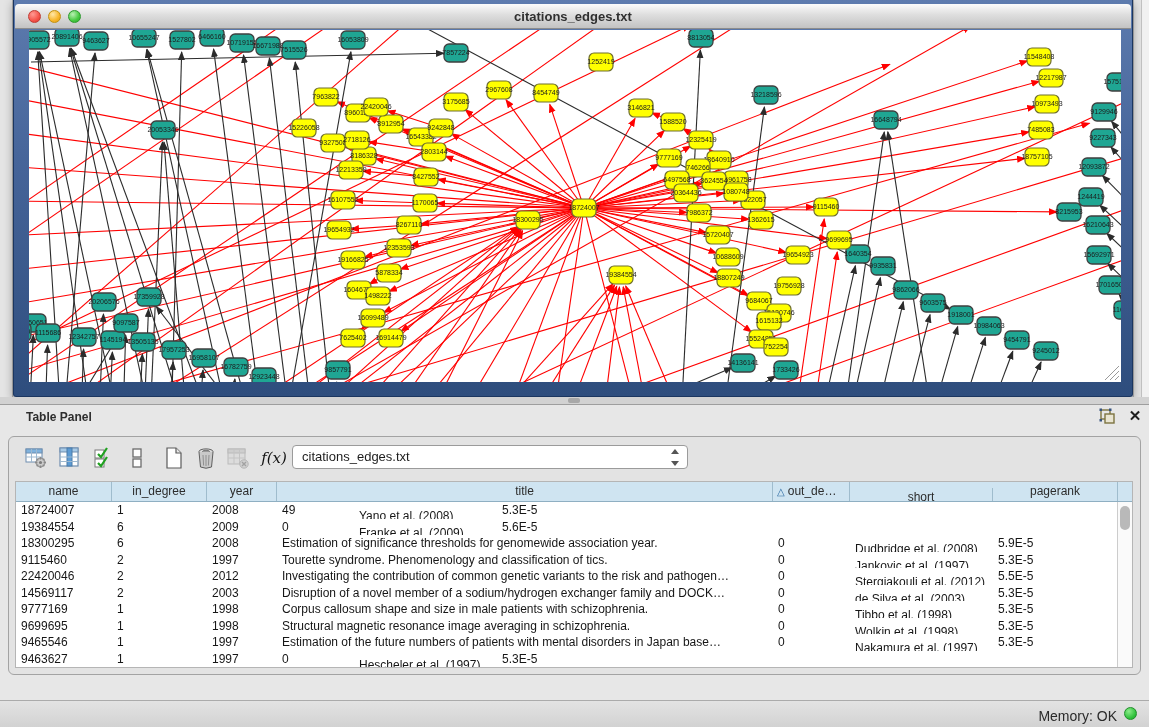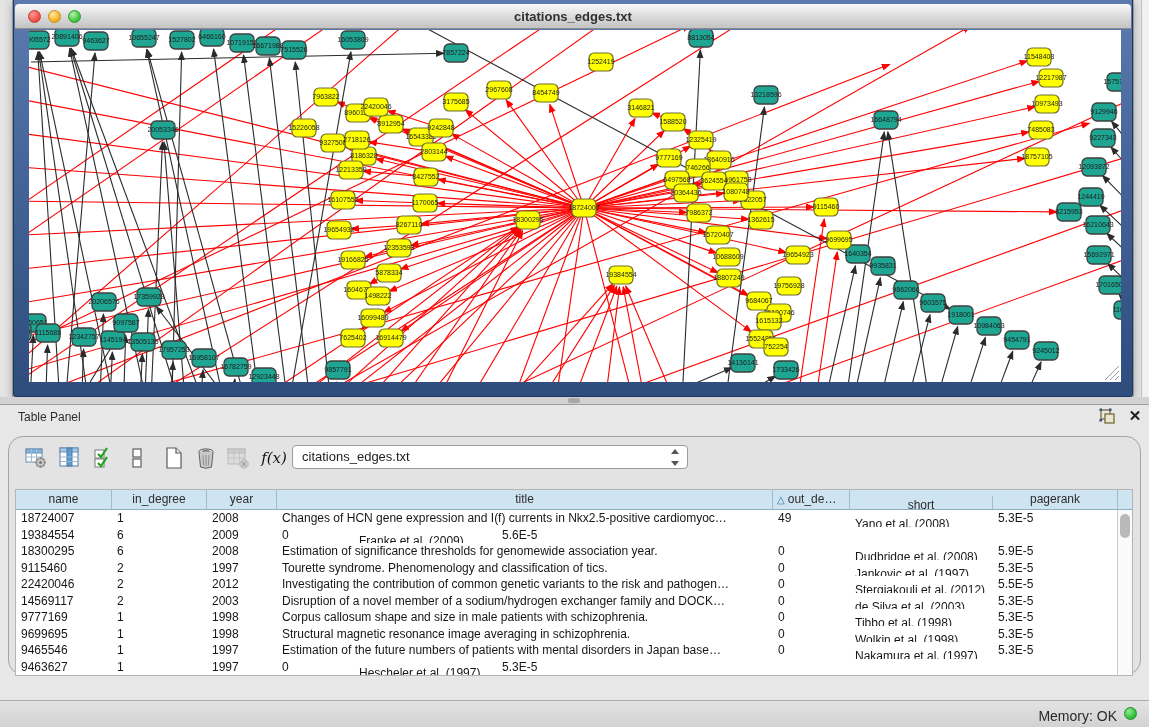--- a/index.html
+++ b/index.html
@@ -29,35 +29,35 @@
   .edge-black{stroke:#2b2b2b;stroke-width:1.1;fill:none;}
   .node-teal{fill:#1fa693;stroke:#3f3f3f;stroke-width:1.3;}
   .node-yellow{fill:#ffff00;stroke:#6e6e2e;stroke-width:1.2;}
   .node-label{font-family:"Liberation Sans",sans-serif;font-size:7px;fill:#1c1c1c;text-anchor:middle;}
   
   .splitter{position:absolute;left:0;top:397px;width:1149px;height:7px;background:#d2d2d2;}
   .splitter-handle{position:absolute;left:568px;top:1px;width:12px;height:5px;border-radius:2px;background:#a8a8a8;}
   
   .table-panel{position:absolute;left:0;top:404px;width:1149px;height:296px;background:#e7e7e7;border-top:1px solid #9e9e9e;}
   .tp-header{position:absolute;left:0;top:0;width:100%;height:24px;}
-  .tp-title{position:absolute;left:18px;top:5px;font-size:12px;color:#2e2e2e;}
+  .tp-title{position:absolute;left:26px;top:5px;font-size:12px;color:#2e2e2e;font-weight:bold;}
   .tp-float{position:absolute;left:1098px;top:3px;width:18px;height:18px;cursor:pointer;}
   .tp-close{position:absolute;left:1126px;top:2px;width:18px;height:18px;font-size:15px;font-weight:bold;color:#1e1e1e;text-align:center;line-height:18px;cursor:pointer;}
-  .tp-frame{position:absolute;left:8px;top:31px;width:1133px;height:239px;background:#e3e3e3;border:1px solid #a3a3a3;border-radius:15px;}
+  .tp-frame{position:absolute;left:8px;top:31px;width:1133px;height:239px;background:#e3e3e3;border:1px solid #a3a3a3;border-radius:6px;}
   
   .tp-toolbar{position:absolute;left:6px;top:6px;height:32px;width:1120px;}
   .tbtn{position:absolute;top:2px;width:26px;height:26px;display:flex;align-items:center;justify-content:center;cursor:pointer;}
   .fx{font-family:"DejaVu Serif",serif;font-style:italic;font-size:15px;color:#111;}
   .net-select{position:absolute;left:277px;top:2px;width:396px;height:24px;background:#ffffff;border:1px solid #9b9b9b;border-radius:4px;font-size:13px;color:#1d1d1d;line-height:22px;padding-left:9px;cursor:pointer;}
   .net-select .steppers{position:absolute;right:8px;top:3px;width:9px;height:17px;display:flex;flex-direction:column;align-items:center;justify-content:space-between;}
   .net-select .steppers span{width:0;height:0;border-left:4px solid transparent;border-right:4px solid transparent;}
   .stp-up{border-bottom:5px solid #555;}
   .stp-dn{border-top:5px solid #555;}
   
-  .dtable{position:absolute;left:6px;top:52px;width:1118px;height:187px;background:#ffffff;border:1px solid #b5b5b5;}
+  .dtable{position:absolute;left:6px;top:44px;width:1118px;height:187px;background:#ffffff;border:1px solid #b5b5b5;}
   .thead{display:flex;height:20px;background:#cfe4f1;border-bottom:1px solid #8fafc2;}
   .th{font-size:12px;color:#2c2c2c;text-align:center;line-height:19px;border-right:1px solid #9fbccd;overflow:hidden;white-space:nowrap;cursor:pointer;}
   .th.c4{text-align:left;padding-left:4px;}
   .sort-tri{color:#2e6ca3;font-size:10px;margin-right:3px;}
   .c0{width:96px;}.c1{width:95px;}.c2{width:70px;}.c3{width:496px;}.c4{width:77px;}.c5{width:143px;margin-top:6px;}.c6{width:125px;}
   .trow{display:flex;height:16.5px;}
   .tcell{font-size:12px;color:#161616;line-height:16.5px;padding-left:5px;white-space:nowrap;overflow:hidden;}
   .vscroll{position:absolute;right:0;top:20px;width:15px;height:165px;background:#fafafa;border-left:1px solid #cccccc;cursor:pointer;}
   .vthumb{position:absolute;left:2px;top:4px;width:10px;height:24px;border-radius:6px;background:#b9b9b9;cursor:pointer;}
   
@@ -614,21 +614,20 @@
         <div class="th c3">title</div>
         <div class="th c4"><span class="sort-tri">△</span><span>out_de…</span></div>
         <div class="th c5">short</div>
         <div class="th c6">pagerank</div>
       </div>
       <div id="table-rows">
           <div class="trow">
             <div class="tcell c0">18724007</div>
             <div class="tcell c1">1</div>
             <div class="tcell c2">2008</div>
-            <div class="tcell c3">Changes of HCN gene expression and I(f) currents in Nkx2.5-positive cardiomyoc…</div>
             <div class="tcell c4">49</div>
             <div class="tcell c5">Yano et al. (2008)</div>
             <div class="tcell c6">5.3E-5</div>
           </div>
           <div class="trow">
             <div class="tcell c0">19384554</div>
             <div class="tcell c1">6</div>
             <div class="tcell c2">2009</div>
             <div class="tcell c4">0</div>
             <div class="tcell c5">Franke et al. (2009)</div>

